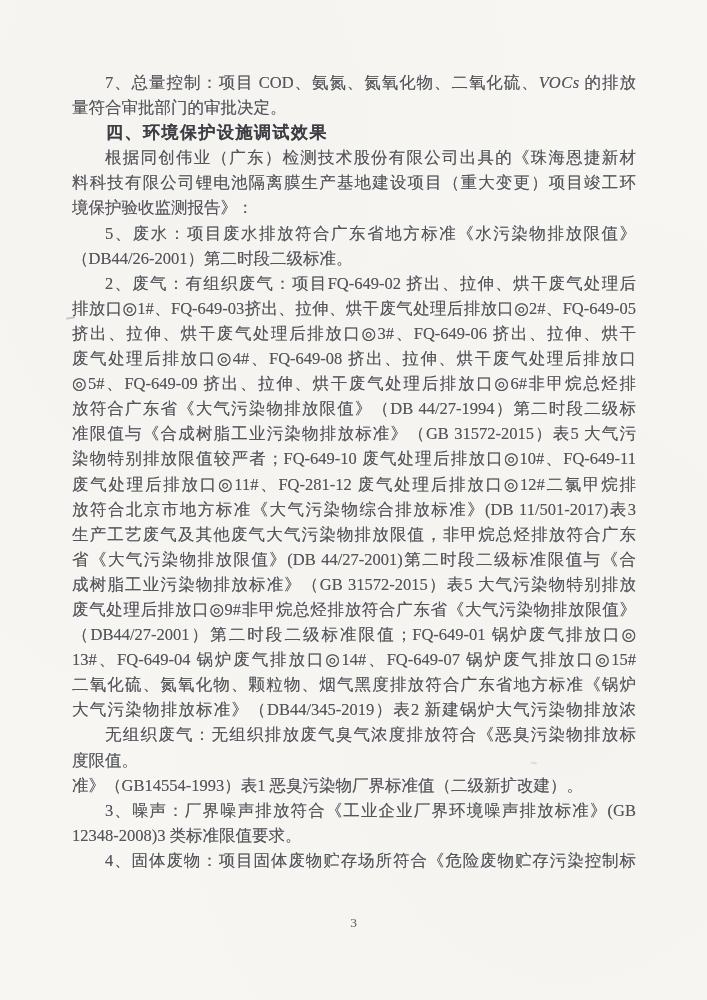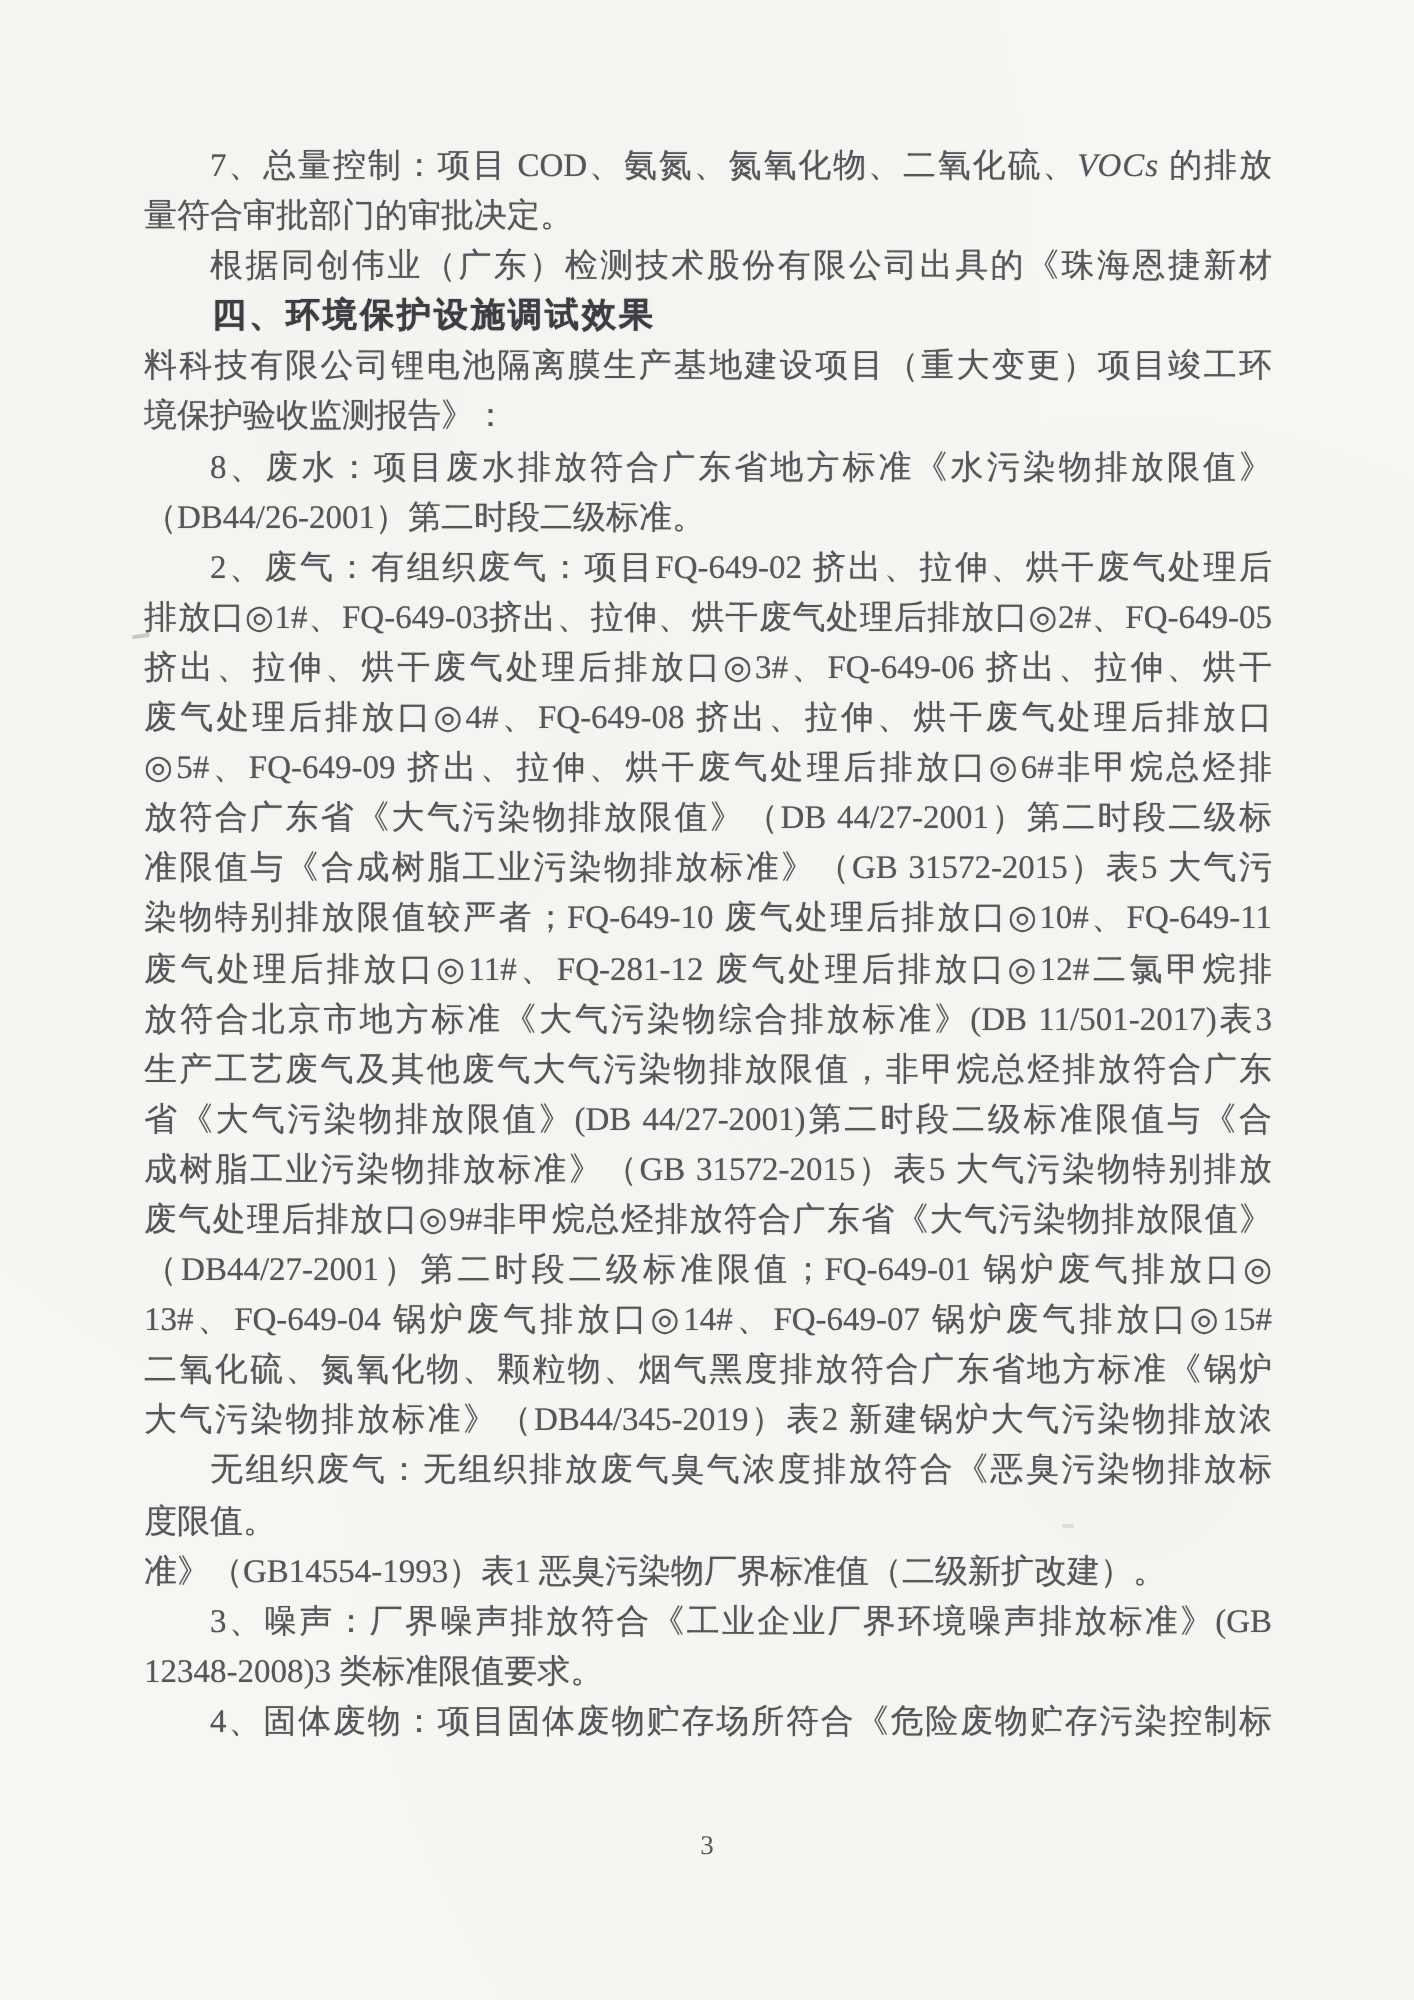--- a/index.html
+++ b/index.html
@@ -47,32 +47,32 @@
     background:rgba(115,117,122,0.18);border-radius:1px;transform:rotate(4deg);
   }
 </style>
 </head>
 <body>
 
 <div class="page">
   <div class="textblock">
     <div class="ln indent fill"><span>7、总量控制：项目 COD、氨氮、氮氧化物、二氧化硫、</span><span class="vocs">VOCs</span><span> 的排放</span></div>
     <div class="ln">量符合审批部门的审批决定。</div>
+    <div class="ln indent heading">四、环境保护设施调试效果</div>
     <div class="ln indent fill">根据同创伟业（广东）检测技术股份有限公司出具的《珠海恩捷新材</div>
-    <div class="ln indent heading">四、环境保护设施调试效果</div>
     <div class="ln fill">料科技有限公司锂电池隔离膜生产基地建设项目（重大变更）项目竣工环</div>
     <div class="ln">境保护验收监测报告》：</div>
-    <div class="ln indent fill">8、废水：项目废水排放符合广东省地方标准《水污染物排放限值》</div>
+    <div class="ln indent fill">5、废水：项目废水排放符合广东省地方标准《水污染物排放限值》</div>
     <div class="ln">（DB44/26-2001）第二时段二级标准。</div>
     <div class="ln indent fill">2、废气：有组织废气：项目FQ-649-02 挤出、拉伸、烘干废气处理后</div>
     <div class="ln fill">排放口◎1#、FQ-649-03挤出、拉伸、烘干废气处理后排放口◎2#、FQ-649-05</div>
     <div class="ln fill">挤出、拉伸、烘干废气处理后排放口◎3#、FQ-649-06 挤出、拉伸、烘干</div>
     <div class="ln fill">废气处理后排放口◎4#、FQ-649-08 挤出、拉伸、烘干废气处理后排放口</div>
     <div class="ln fill">◎5#、FQ-649-09 挤出、拉伸、烘干废气处理后排放口◎6#非甲烷总烃排</div>
-    <div class="ln fill">放符合广东省《大气污染物排放限值》（DB 44/27-2001）第二时段二级标</div>
+    <div class="ln fill">放符合广东省《大气污染物排放限值》（DB 44/27-1994）第二时段二级标</div>
     <div class="ln fill">准限值与《合成树脂工业污染物排放标准》（GB 31572-2015）表5 大气污</div>
     <div class="ln fill">染物特别排放限值较严者；FQ-649-10 废气处理后排放口◎10#、FQ-649-11</div>
     <div class="ln fill">废气处理后排放口◎11#、FQ-281-12 废气处理后排放口◎12#二氯甲烷排</div>
     <div class="ln fill">放符合北京市地方标准《大气污染物综合排放标准》(DB 11/501-2017)表3</div>
     <div class="ln fill">生产工艺废气及其他废气大气污染物排放限值，非甲烷总烃排放符合广东</div>
     <div class="ln fill">省《大气污染物排放限值》(DB 44/27-2001)第二时段二级标准限值与《合</div>
     <div class="ln fill">成树脂工业污染物排放标准》（GB 31572-2015）表5 大气污染物特别排放</div>
     <div class="ln fill">废气处理后排放口◎9#非甲烷总烃排放符合广东省《大气污染物排放限值》</div>
     <div class="ln fill">（DB44/27-2001）第二时段二级标准限值；FQ-649-01 锅炉废气排放口◎</div>
     <div class="ln fill">13#、FQ-649-04 锅炉废气排放口◎14#、FQ-649-07 锅炉废气排放口◎15#</div>

